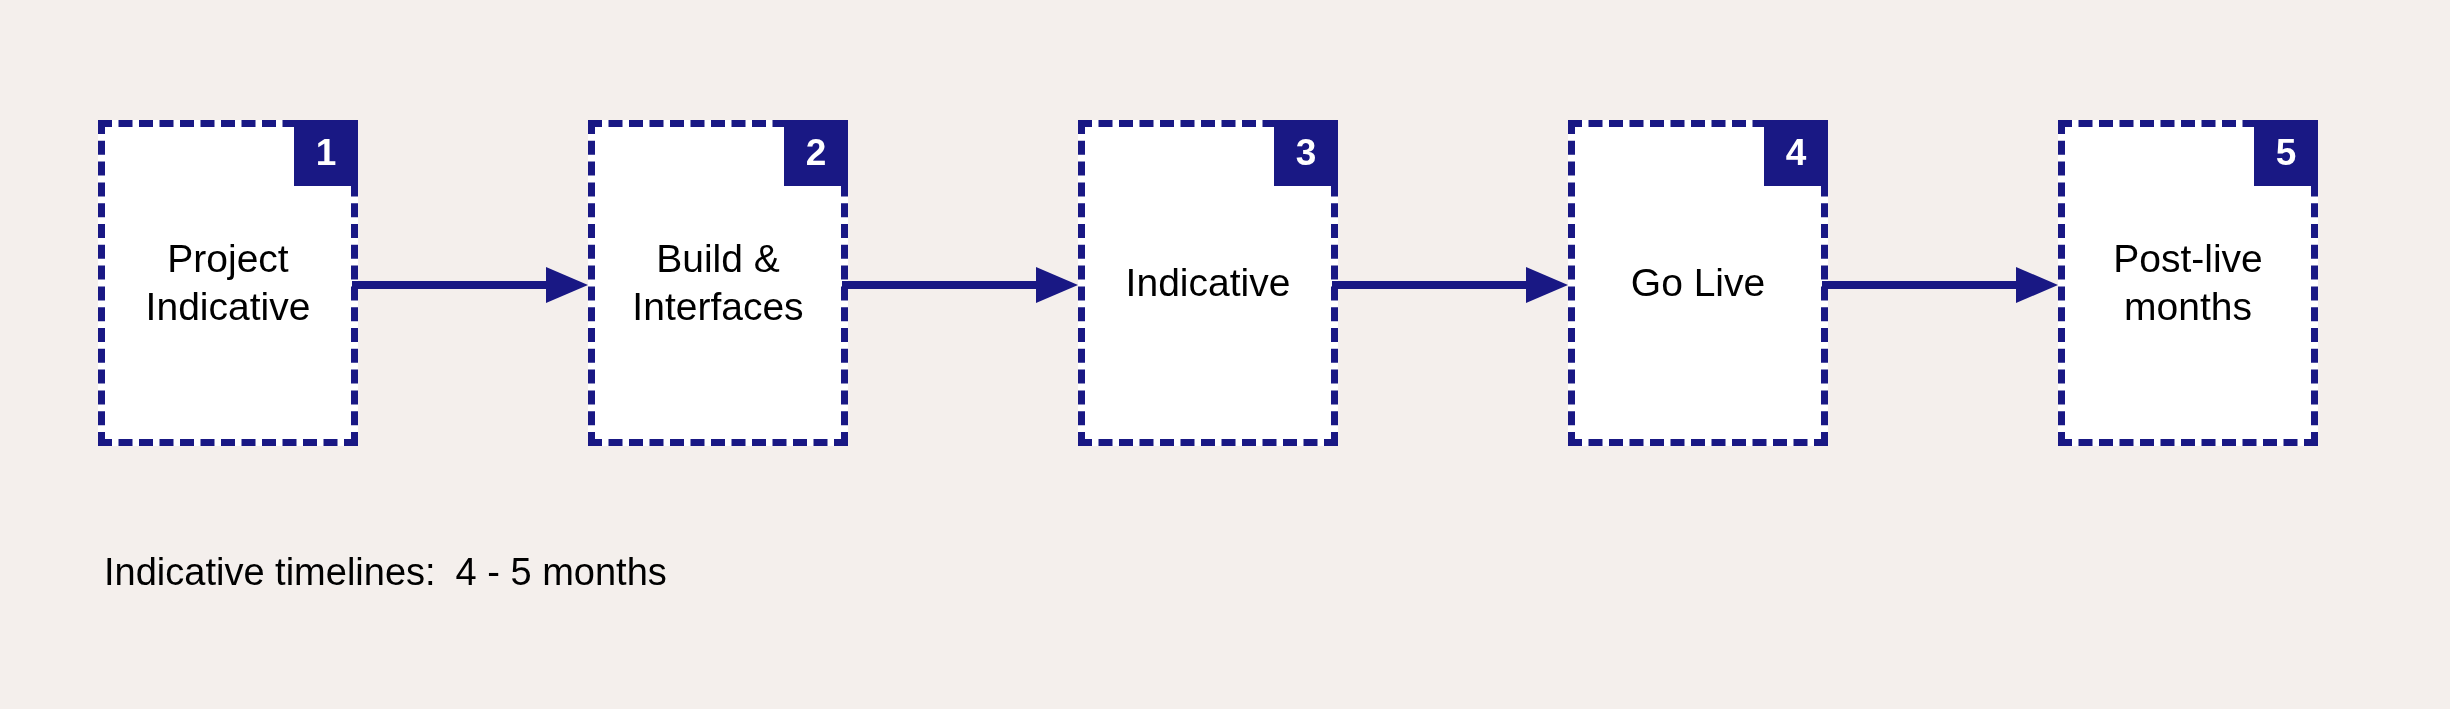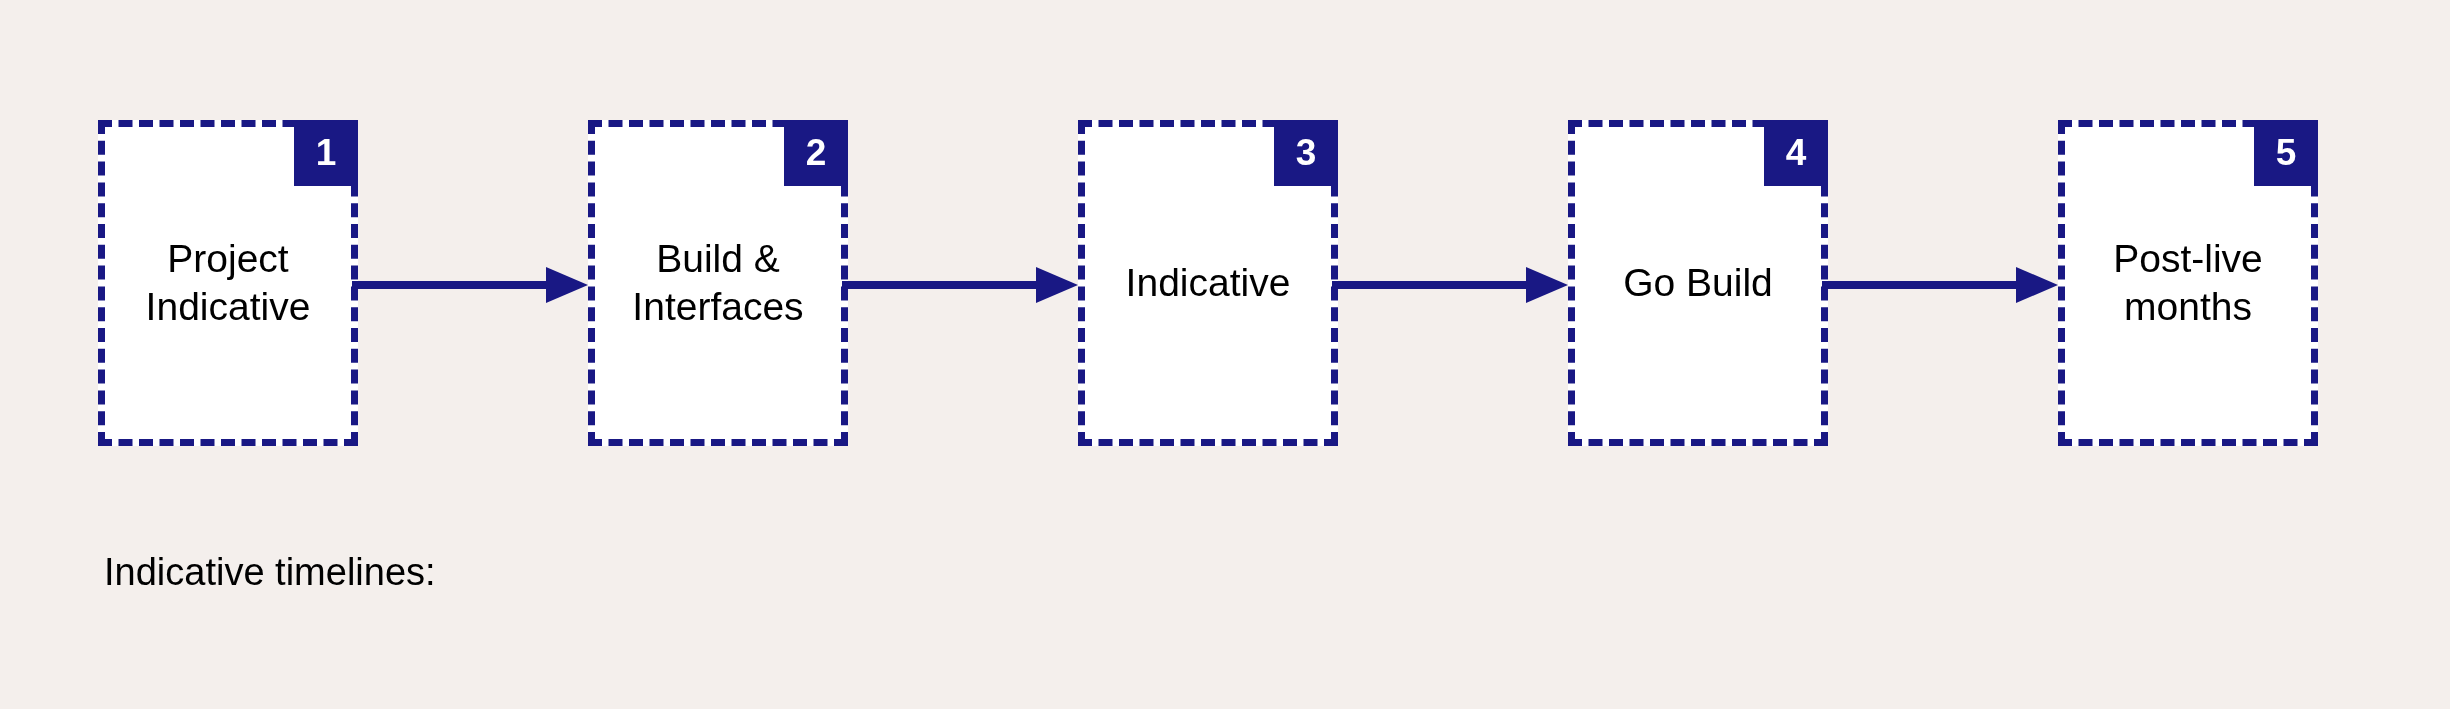--- a/index.html
+++ b/index.html
@@ -147,21 +147,21 @@
 
   <div class="connector-arrow" style="left:1332px;">
     <svg viewBox="0 0 236 40" xmlns="http://www.w3.org/2000/svg" aria-hidden="true">
       <rect x="0" y="16" width="198" height="8" fill="#191884"></rect>
       <polygon points="194,2 236,20 194,38" fill="#191884"></polygon>
     </svg>
   </div>
 
   <div class="phase-box" style="left:1568px;">
     <div class="phase-box-inner">
-      <div class="phase-label">Go Build</div>
+      <div class="phase-label">Go Live</div>
     </div>
     <div class="phase-badge">4</div>
   </div>
 
   <div class="connector-arrow" style="left:1822px;">
     <svg viewBox="0 0 236 40" xmlns="http://www.w3.org/2000/svg" aria-hidden="true">
       <rect x="0" y="16" width="198" height="8" fill="#191884"></rect>
       <polygon points="194,2 236,20 194,38" fill="#191884"></polygon>
     </svg>
   </div>
@@ -169,15 +169,16 @@
   <div class="phase-box" style="left:2058px;">
     <div class="phase-box-inner">
       <div class="phase-label">Post-live
 months</div>
     </div>
     <div class="phase-badge">5</div>
   </div>
 
   <div class="footer-note">
     <span class="footer-note-label">Indicative timelines:</span>
+    <span class="footer-note-value">4 - 5 months</span>
   </div>
 
 </div>
 
 </body></html>

